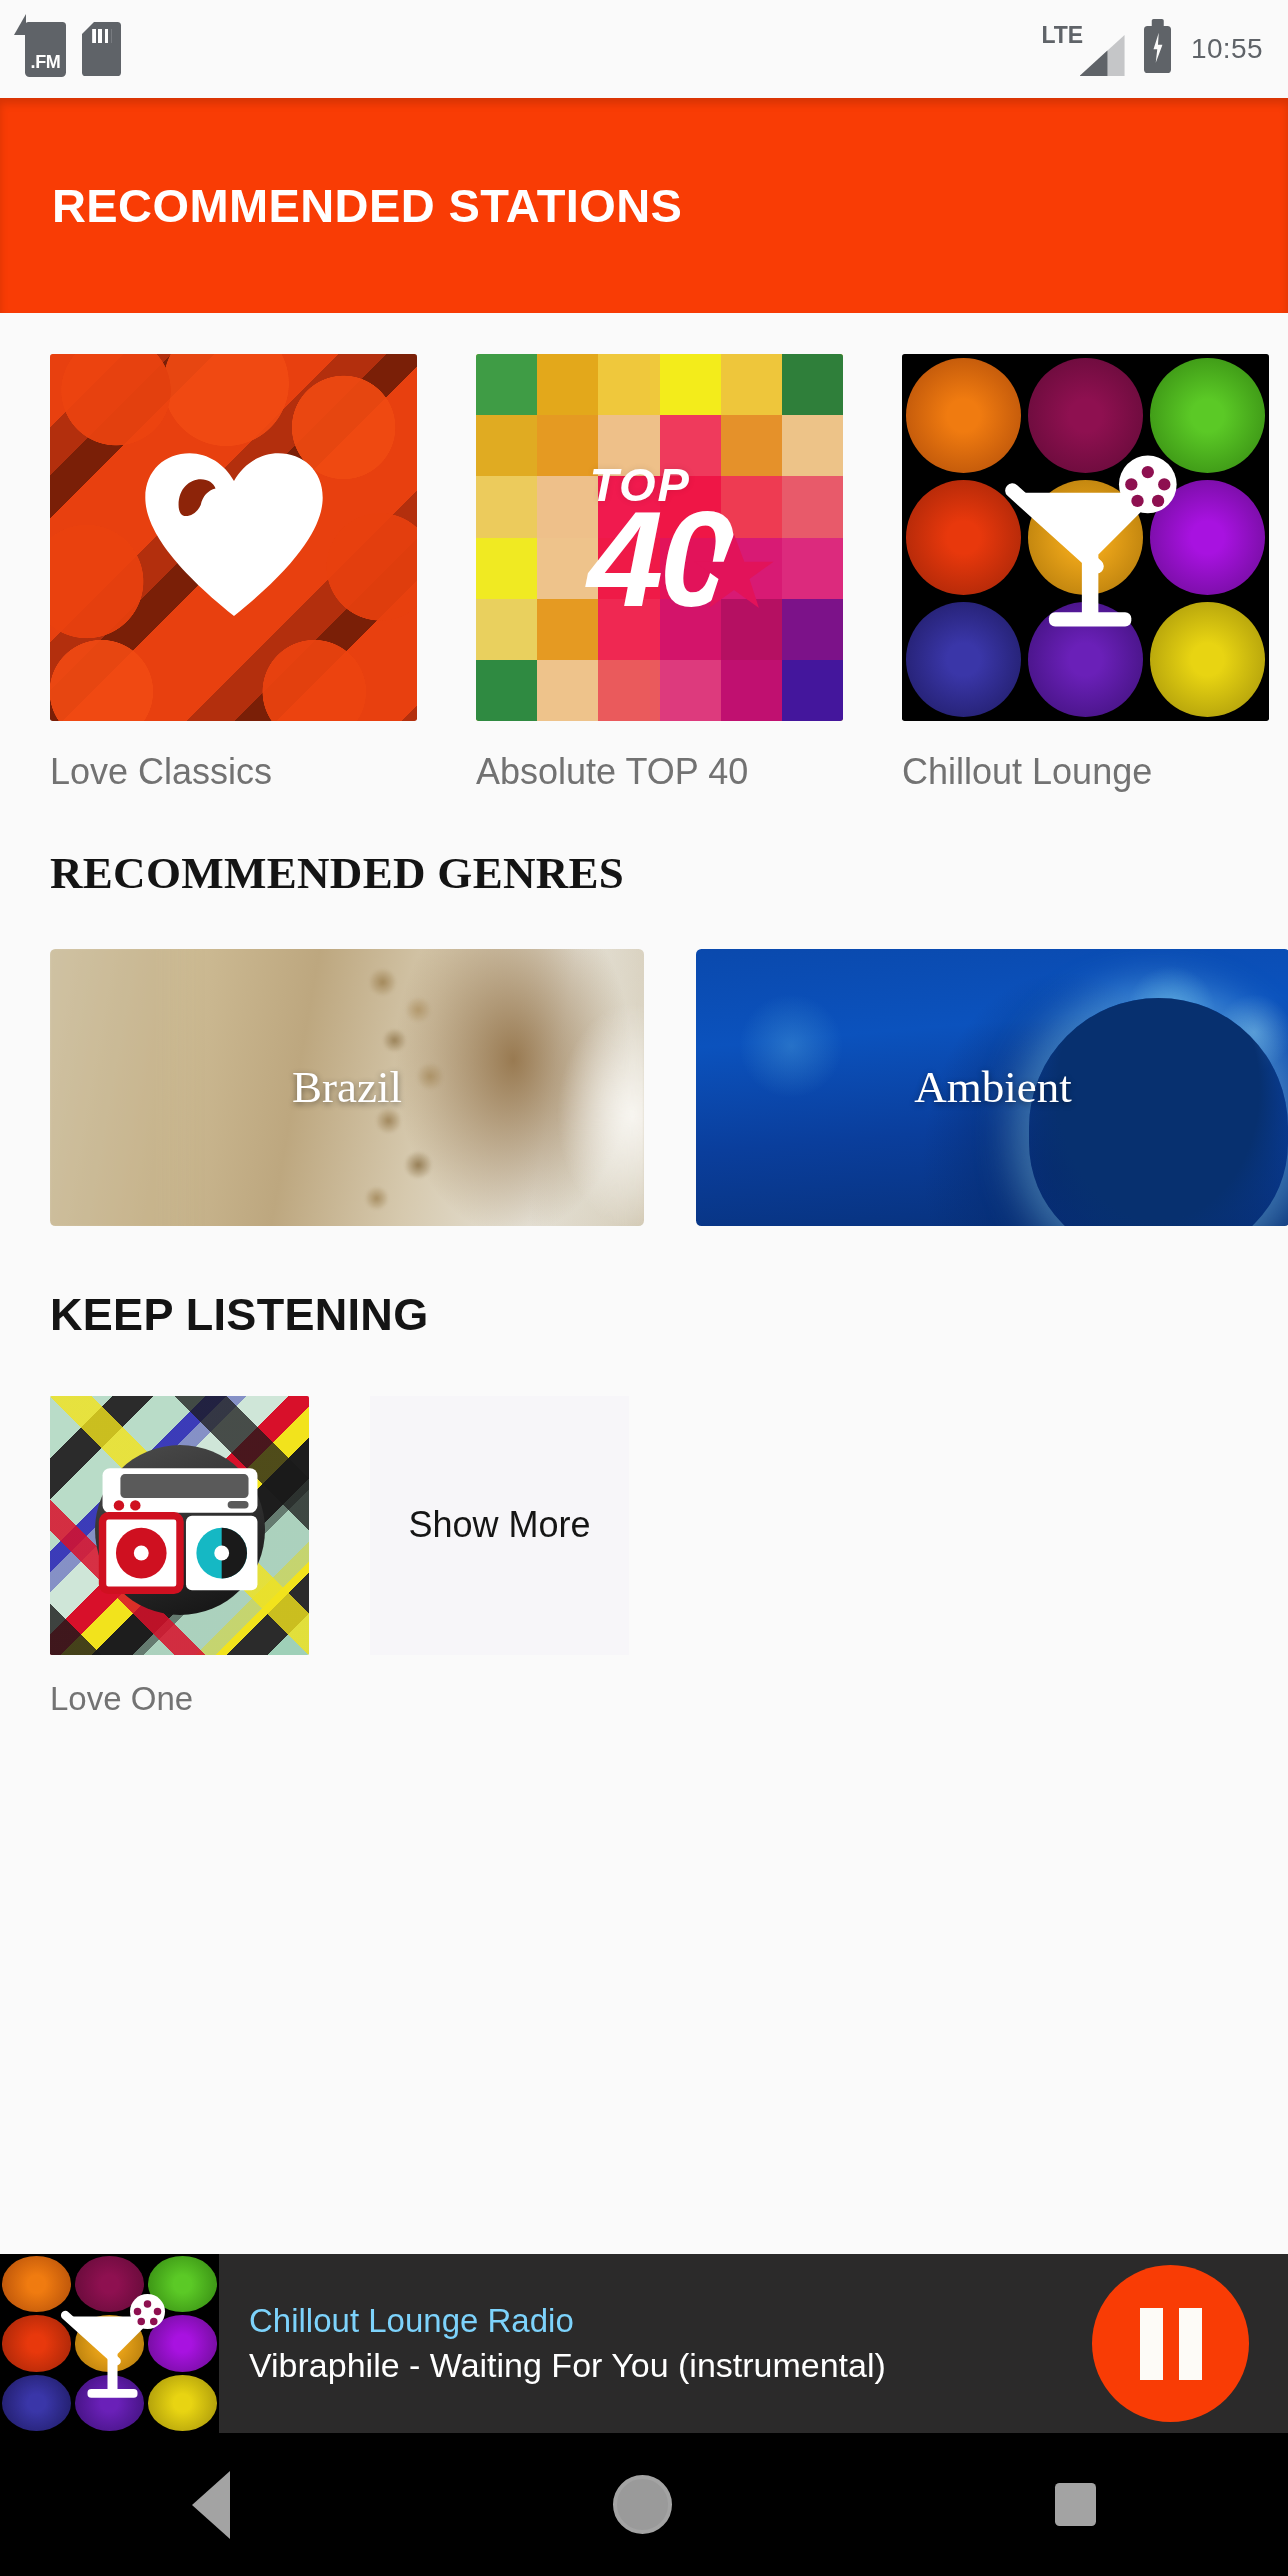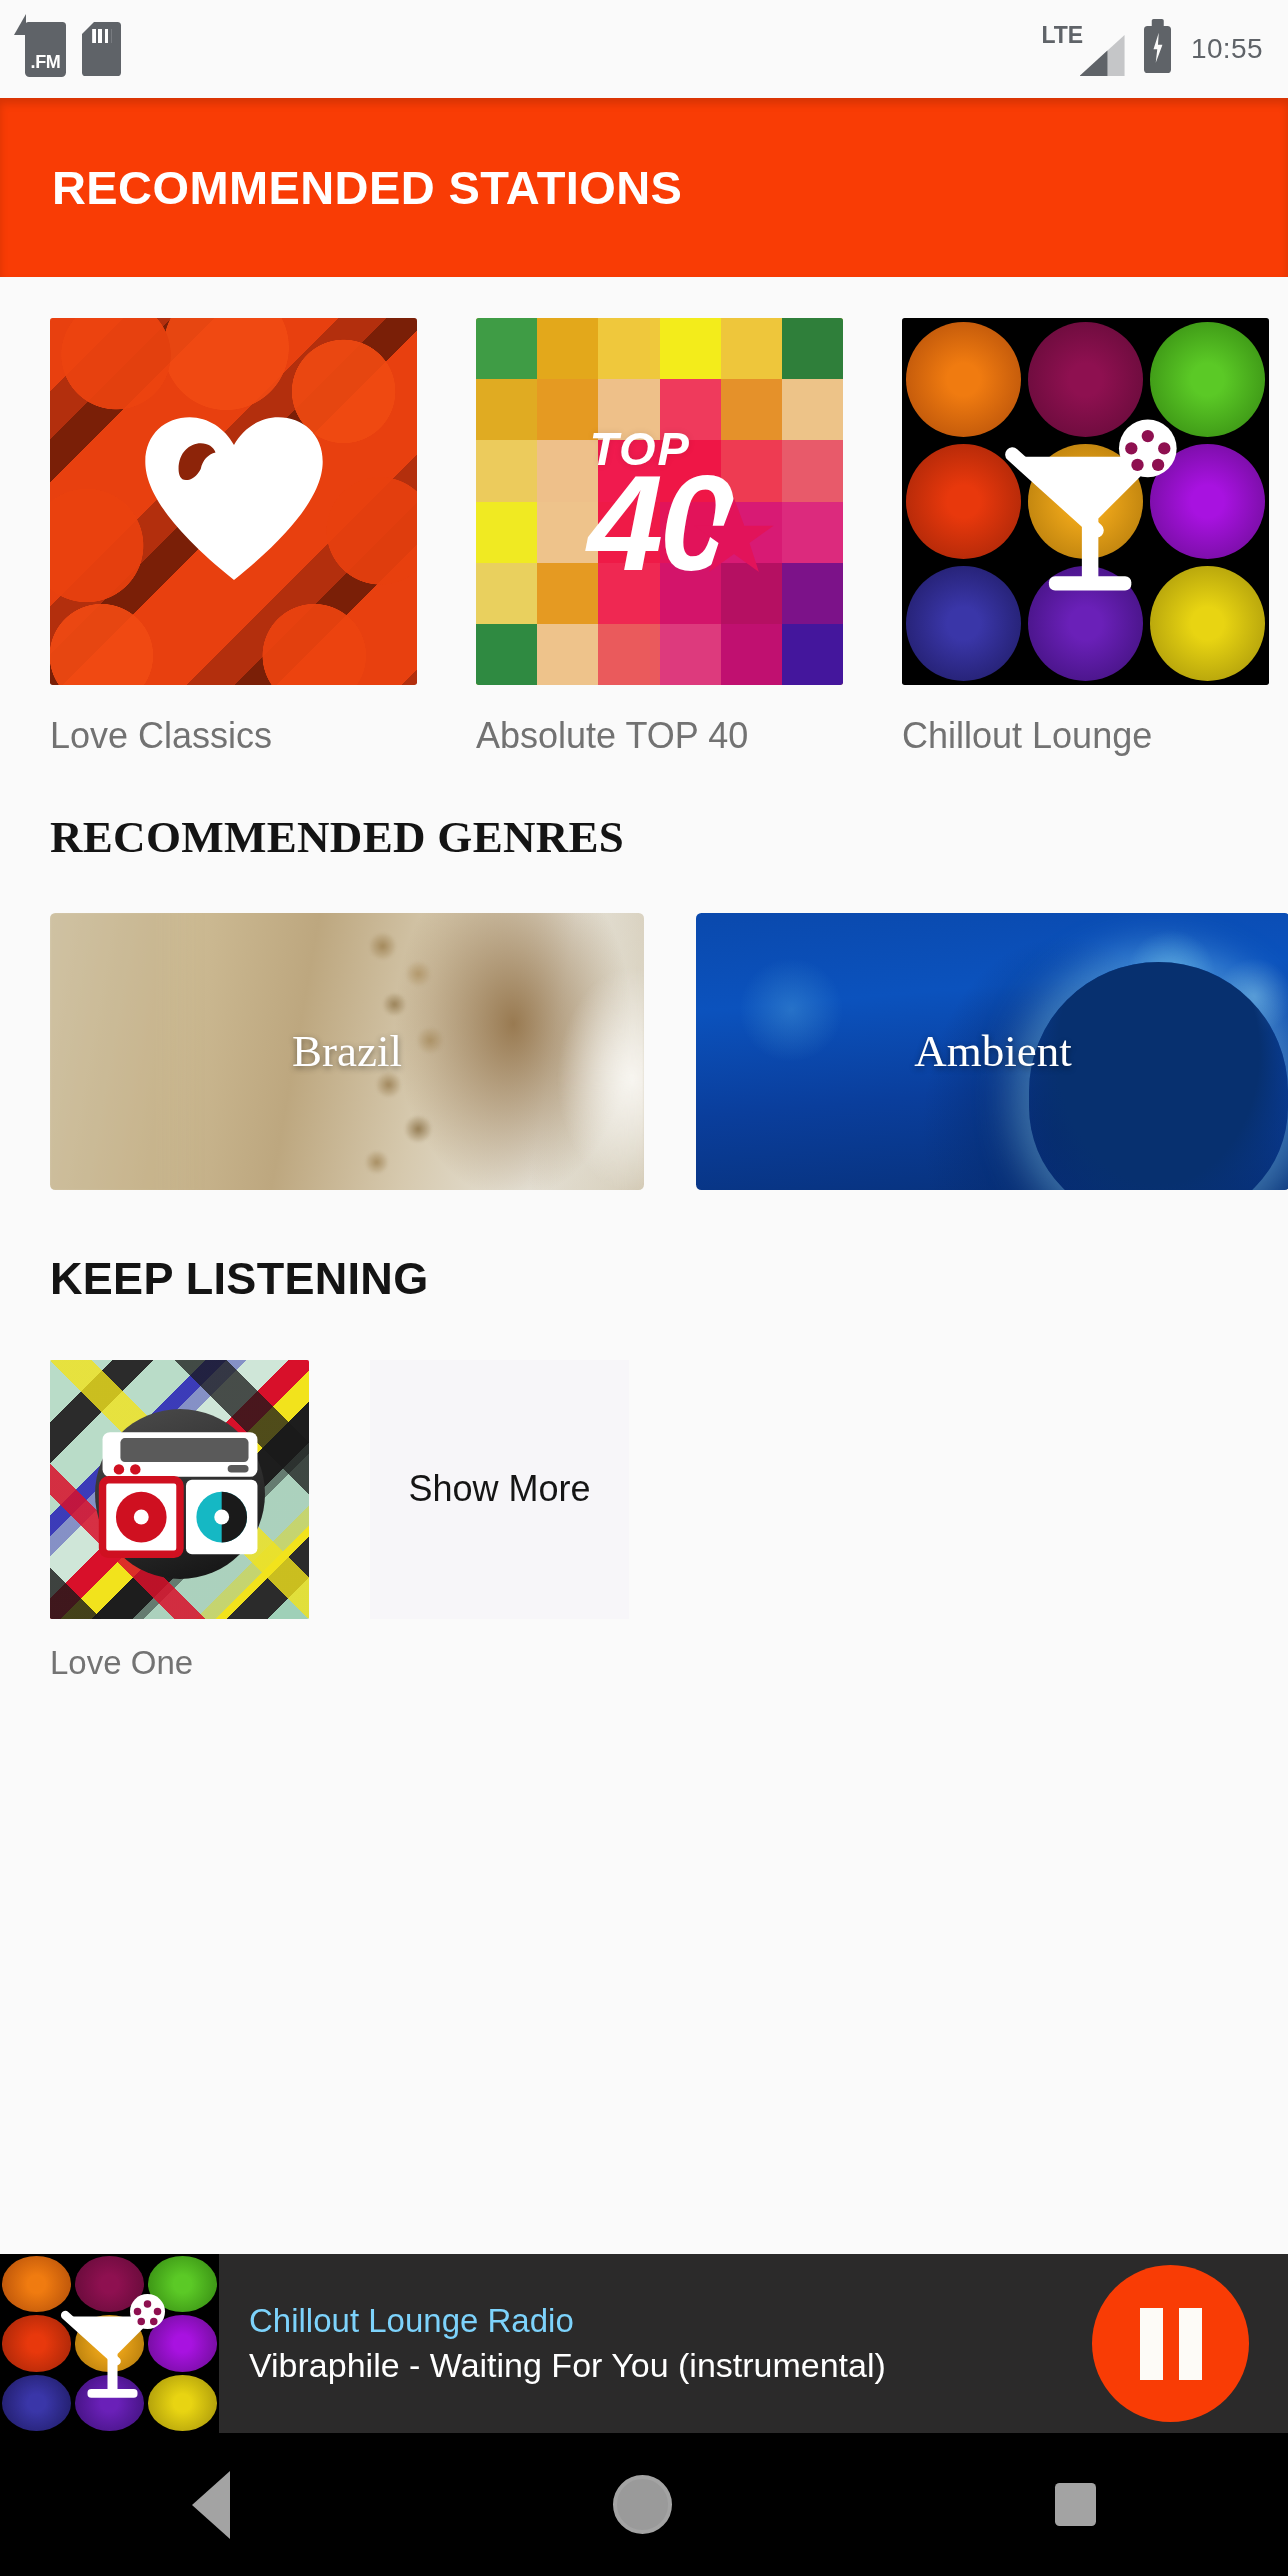--- a/index.html
+++ b/index.html
@@ -100,21 +100,21 @@
   .search-icon::after {
     content: ""; position: absolute; bottom: 0px; right: 3.6px;
     width: 5.4px; height: 19.7px; background: #1a1a1a;
     transform: rotate(-42deg); border-radius: 2.7px;
   }
   .overflow { width: 16px; height: 55px; display: flex; flex-direction: column; justify-content: space-between; align-items: center; }
   .overflow span { width: 11.6px; height: 11.6px; border-radius: 50%; background: #6b6b6b; }
 
   
   .banner {
-    height: 179px; width: 100%;
+    height: 215px; width: 100%;
     background: #f93c05;
     display: flex; align-items: center;
     padding: 0 52px;
     box-shadow: inset 0 5.4px 9px rgba(0,0,0,0.14);
   }
   .banner-title {
     color: #ffffff; font-size: 47px; font-weight: bold; letter-spacing: 0.4px;
   }
 
   

